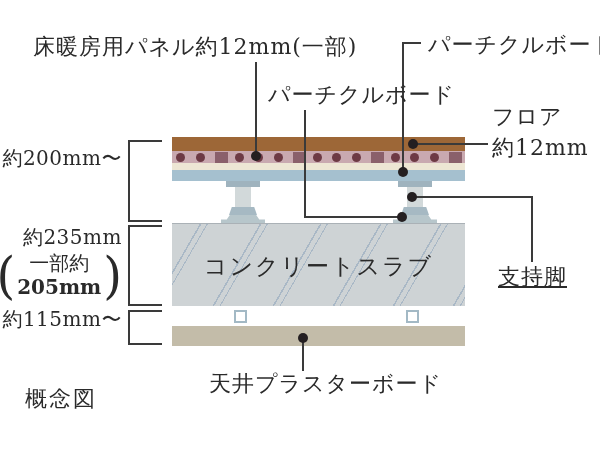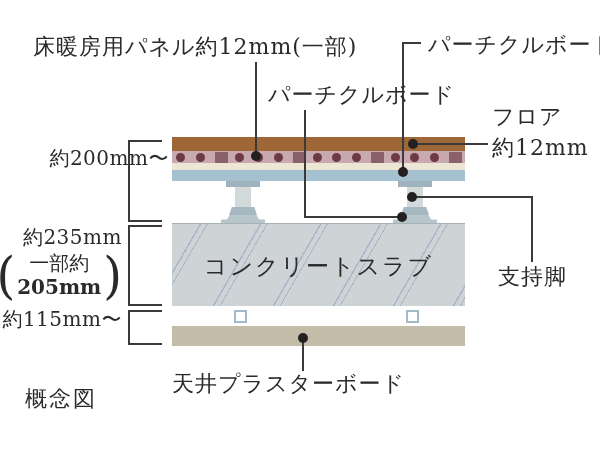--- a/index.html
+++ b/index.html
@@ -45,24 +45,24 @@
   
   .lline{position:absolute;background:var(--line);}
   .bullet{position:absolute;width:10px;height:10px;border-radius:50%;background:var(--bullet);}
   
   .bracket{position:absolute;left:128px;width:34px;border:2px solid var(--line);border-right:none;box-sizing:border-box;}
   
   #lbl-heating{left:33px;top:34px;}
   #lbl-particle{left:428px;top:32px;}
   #lbl-cushion{left:268px;top:82px;}
   #lbl-sheetfloor{left:492px;top:101px;line-height:31px;}
-  #lbl-support{left:498px;top:264px;}
+  #lbl-support{left:498px;top:264px;text-decoration:underline;}
   #lbl-slab{left:172px;top:253px;width:293px;text-align:center;font-size:23px;letter-spacing:2px;}
-  #lbl-ceiling{left:172px;top:371px;width:270px;text-align:left;}
-  #dim1{left:0;top:147px;width:122px;padding-left:47px;}
+  #lbl-ceiling{left:172px;top:371px;width:270px;text-align:right;}
+  #dim1{left:0;top:147px;width:122px;}
   #dim2-head{left:0;top:226px;width:122px;}
   #dim2-paren{left:0;top:249px;width:122px;display:flex;justify-content:flex-end;align-items:center;}
   #dim2-paren .big-paren{font-size:48px;font-weight:300;line-height:52px;transform:scaleY(1.05);}
   #dim2-paren .paren-col{text-align:center;font-size:20px;line-height:24px;padding:0 2px;}
   #dim3{left:0;top:308px;width:122px;}
   #caption{left:25px;top:384px;font-size:22px;letter-spacing:2px;}
 </style>
 </head>
 <body>
 

